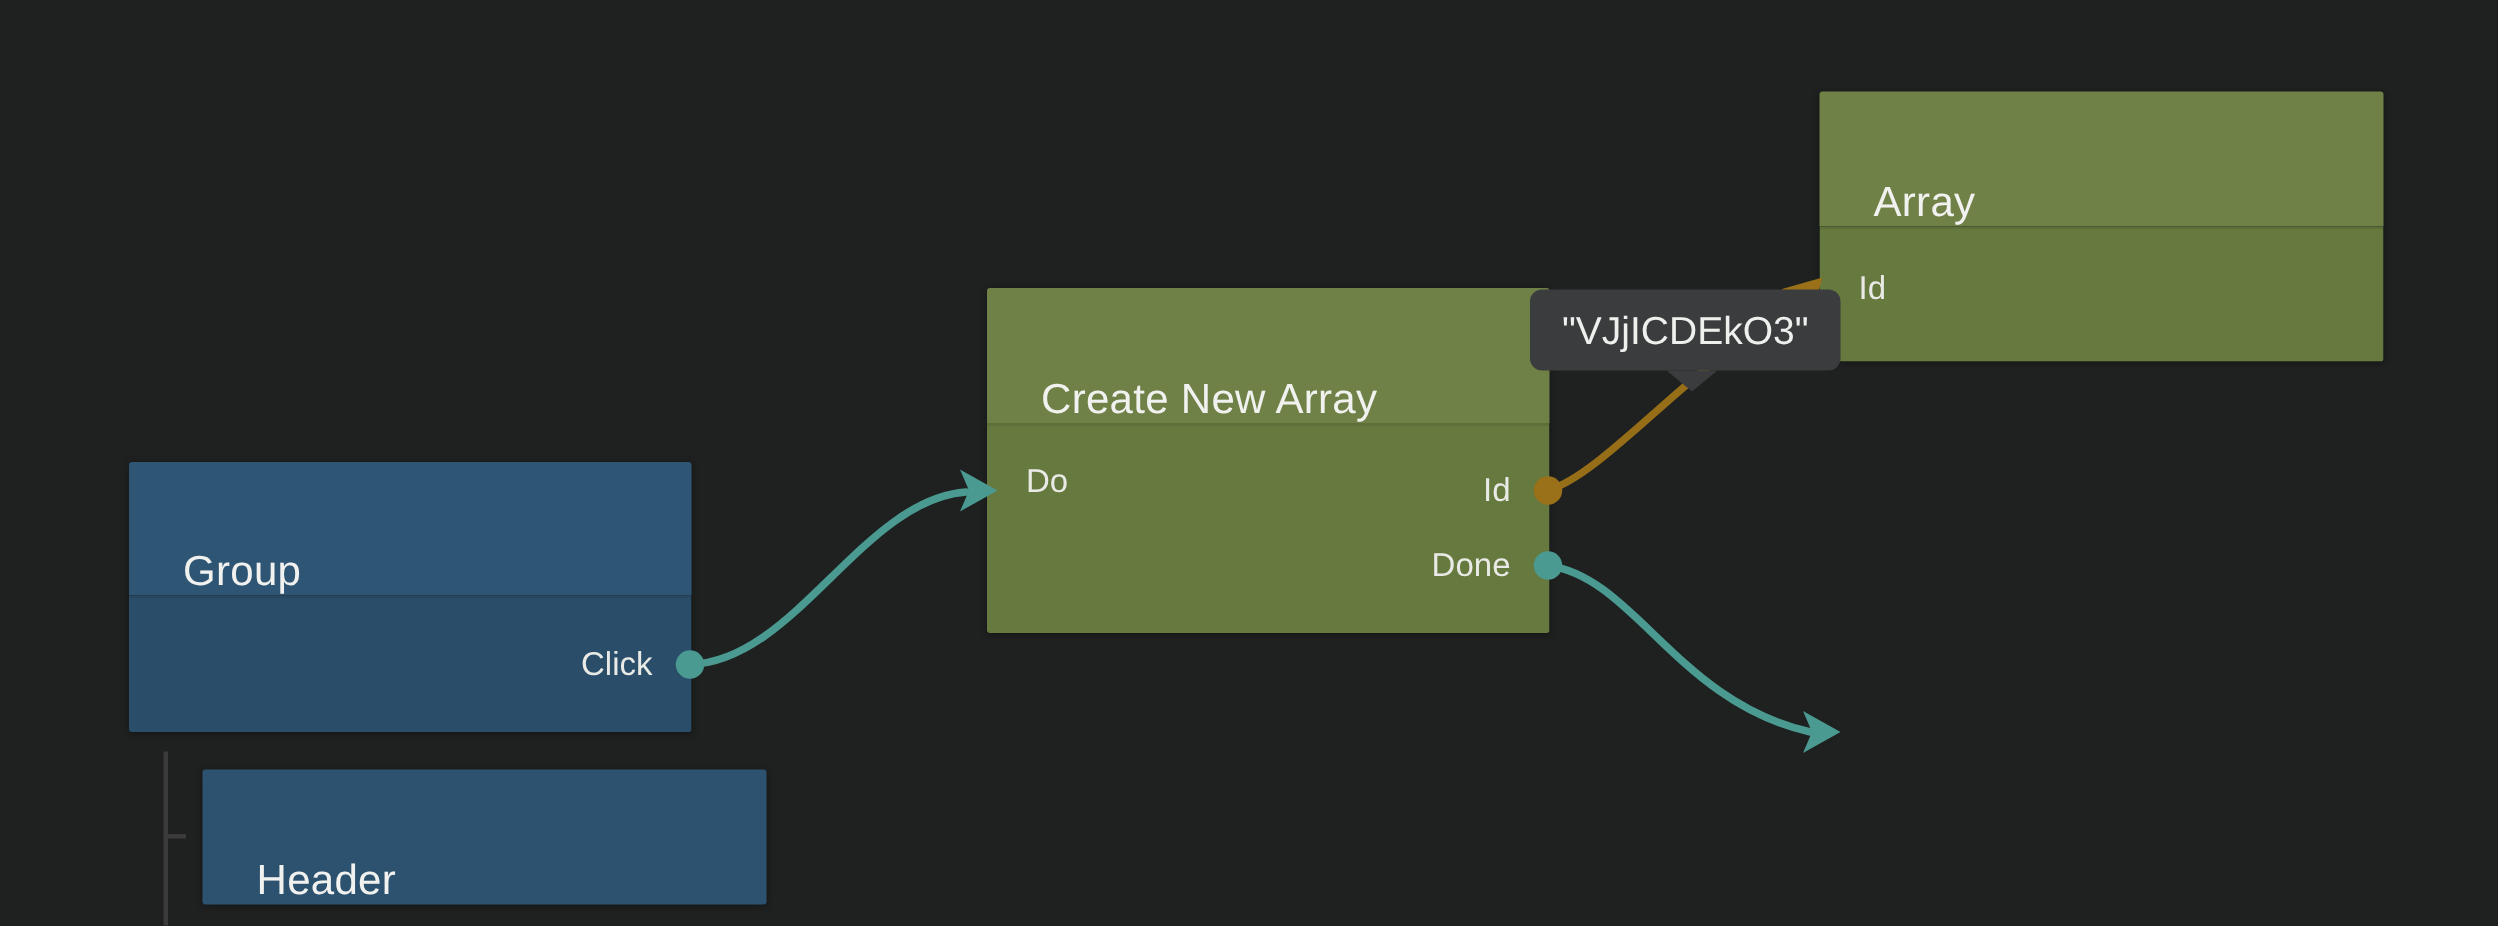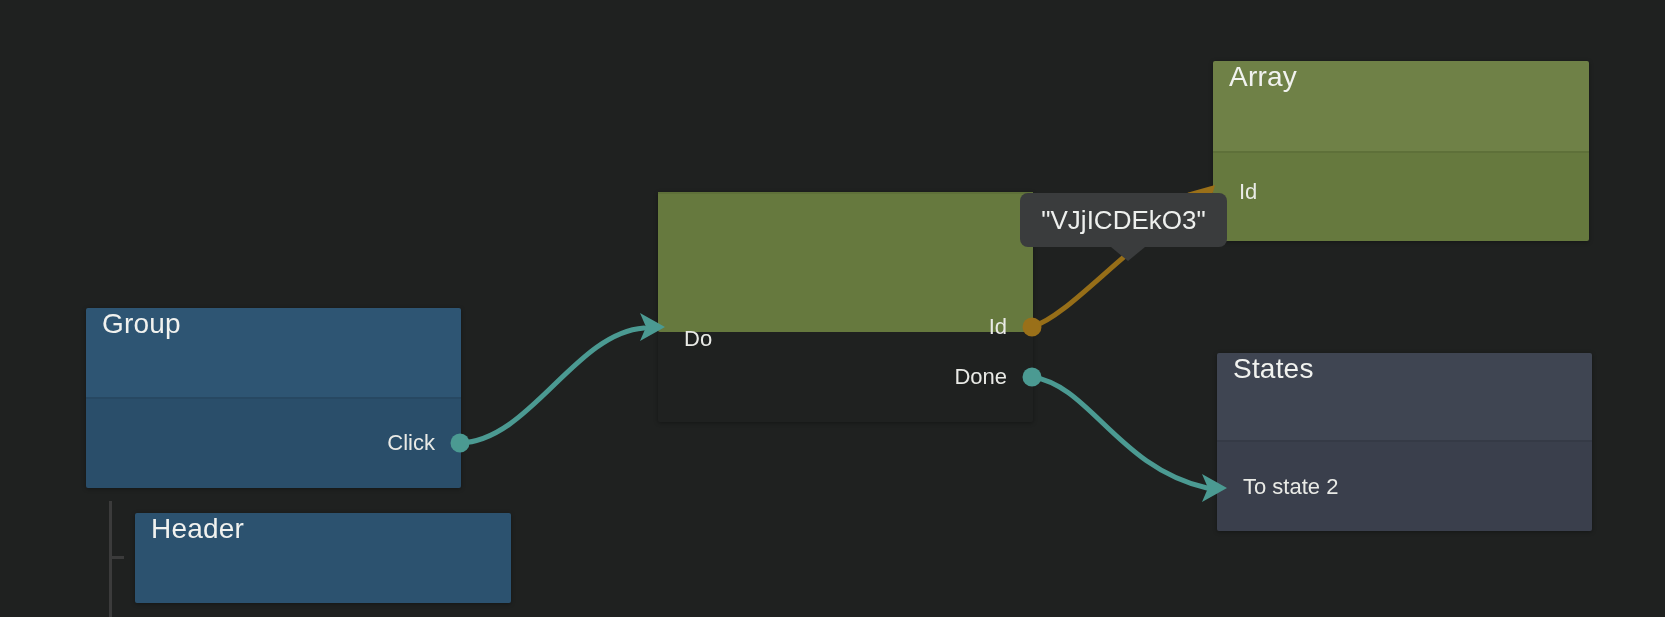--- a/index.html
+++ b/index.html
@@ -6,21 +6,21 @@
   body{
     width:1665px;height:617px;overflow:hidden;
     background:#1f2120;
     font-family:"Liberation Sans","DejaVu Sans",sans-serif;
     position:relative;
   }
   #canvas{position:absolute;left:0;top:0;width:1665px;height:617px;}
 
   
   .node{position:absolute;border-radius:2px;box-shadow:0 1px 4px rgba(0,0,0,.35);}
-  .node .hdr{display:flex;align-items:flex-start;padding:0 16px;box-sizing:border-box;border-radius:2px 2px 0 0;}
+  .node .hdr{display:flex;align-items:flex-end;padding:0 36px;box-sizing:border-box;border-radius:2px 2px 0 0;}
   .node .bdy{box-sizing:border-box;border-top:2px solid rgba(0,0,0,.07);border-radius:0 0 2px 2px;}
   .node .title{font-size:28px;color:#f1f2ef;letter-spacing:.2px;white-space:nowrap;}
 
   .blue  .hdr{background:#2e5573;} .blue  .bdy{background:#2a4e6a;}
   .blue-solid{background:#2c526f;}
   .green .hdr{background:#6f8147;} .green .bdy{background:#66793e;}
   .slate .hdr{background:#3f4552;} .slate .bdy{background:#3a3f4c;}
 
   .port{position:absolute;height:50px;display:flex;align-items:center;
         font-size:22px;color:#e9eae6;white-space:nowrap;}
@@ -63,51 +63,45 @@
     </div>
   </div>
 
   <div class="node" style="left:135px;top:513px;width:376px;height:90px;">
     <div class="hdr blue-solid" style="height:90px;border-radius:2px;">
       <span class="title">Header</span>
     </div>
   </div>
 
   <div class="node green" style="left:658px;top:192px;width:375px;height:230px;">
+    <div class="hdr" style="height:90px;">
+      <span class="title">Create New Array</span>
+    </div>
     <div class="bdy" style="height:140px;"></div>
-    <div class="port in" style="top:122px;">
+    <div class="port in" style="top:104px;">
       <span>Do</span>
     </div>
     <div class="port out" style="top:110px;">
       <span>Id</span>
     </div>
     <div class="port out" style="top:160px;align-items:center;">
       <span>Done</span>
     </div>
   </div>
 
   <div class="node green" style="left:1213px;top:61px;width:376px;height:180px;">
     <div class="hdr" style="height:90px;">
       <span class="title">Array</span>
     </div>
     <div class="bdy" style="height:90px;"></div>
     <div class="port in" style="top:106px;">
       <span>Id</span>
     </div>
   </div>
 
-  <div class="node slate" style="left:1217px;top:353px;width:375px;height:178px;">
-    <div class="hdr" style="height:87px;">
-      <span class="title">States</span>
-    </div>
-    <div class="bdy" style="height:91px;"></div>
-    <div class="port in" style="top:109px;">
-      <span>To state 2</span>
-    </div>
-  </div>
 
   <svg class="wires" width="1665" height="617" viewBox="0 0 1665 617">
 
     <path d="M 460 443 C 530 441, 575 333, 644 328" stroke="#4b9a92"></path>
     <polygon points="665,327 640,313 646,327 640,341" fill="#4b9a92"></polygon>
 
     <path d="M 1032 327 C 1070 315, 1120 250, 1205 195" stroke="#966e18"></path>
     <polygon points="1215,185 1190,171 1196,185 1190,199" fill="#9a7019" transform="rotate(-45 1215 185)"></polygon>
 
     <path d="M 1032 377 C 1090 385, 1118 468, 1207 488" stroke="#4b9a92"></path>

